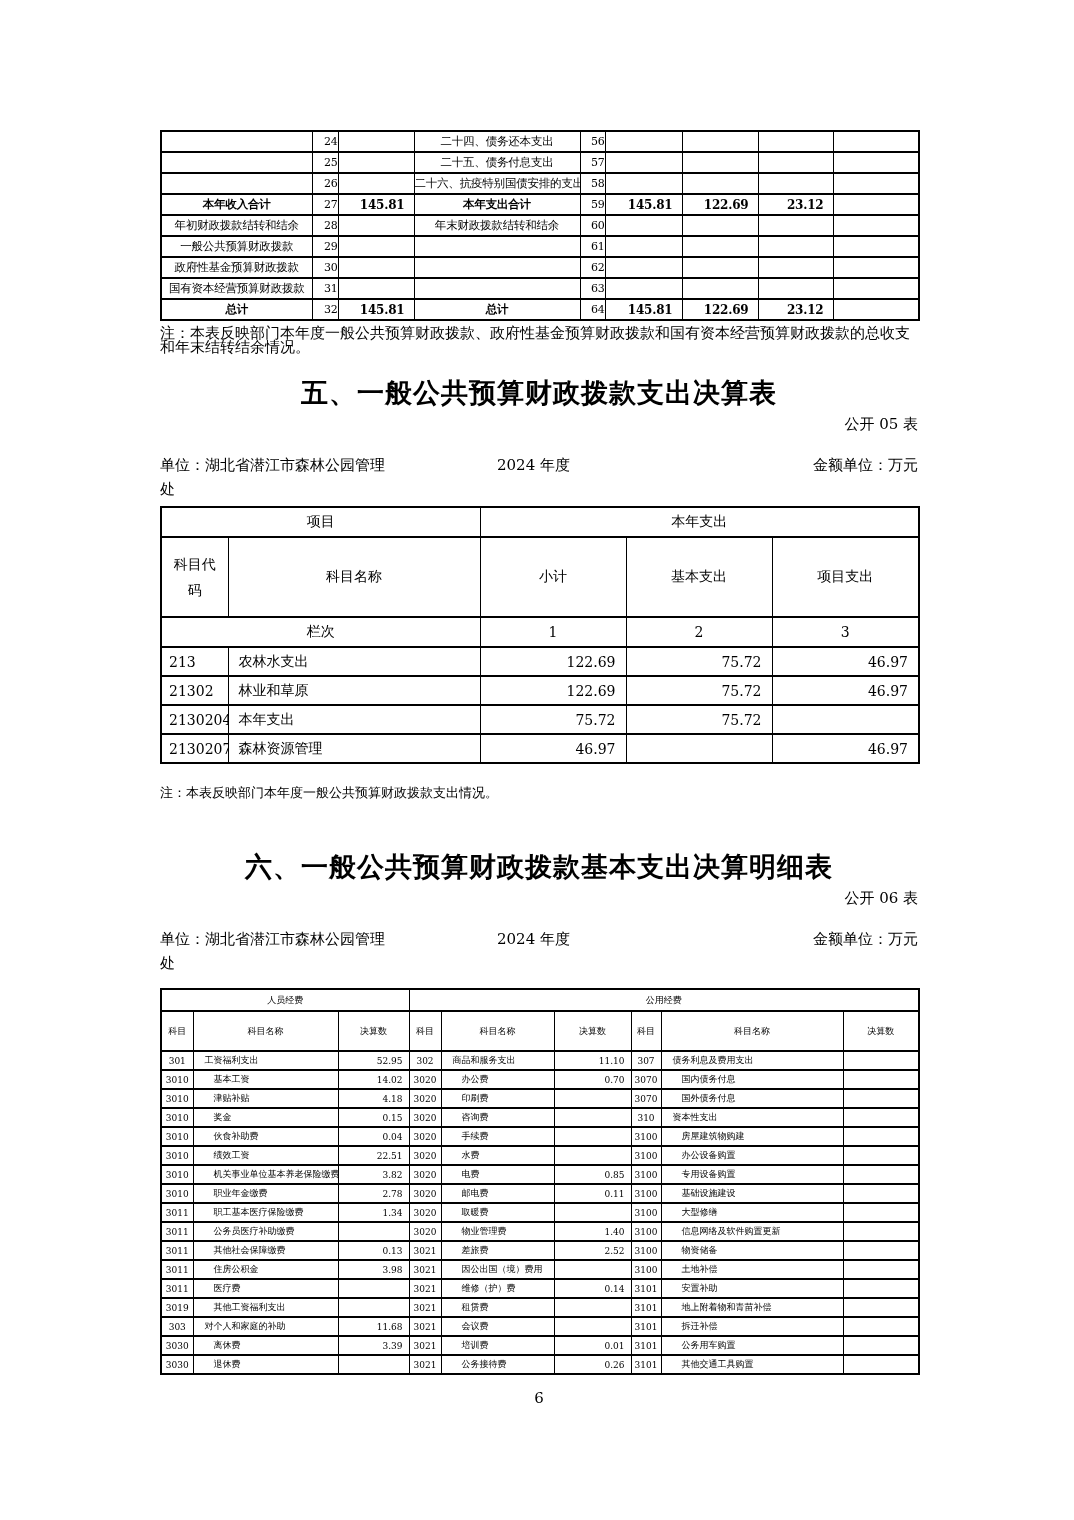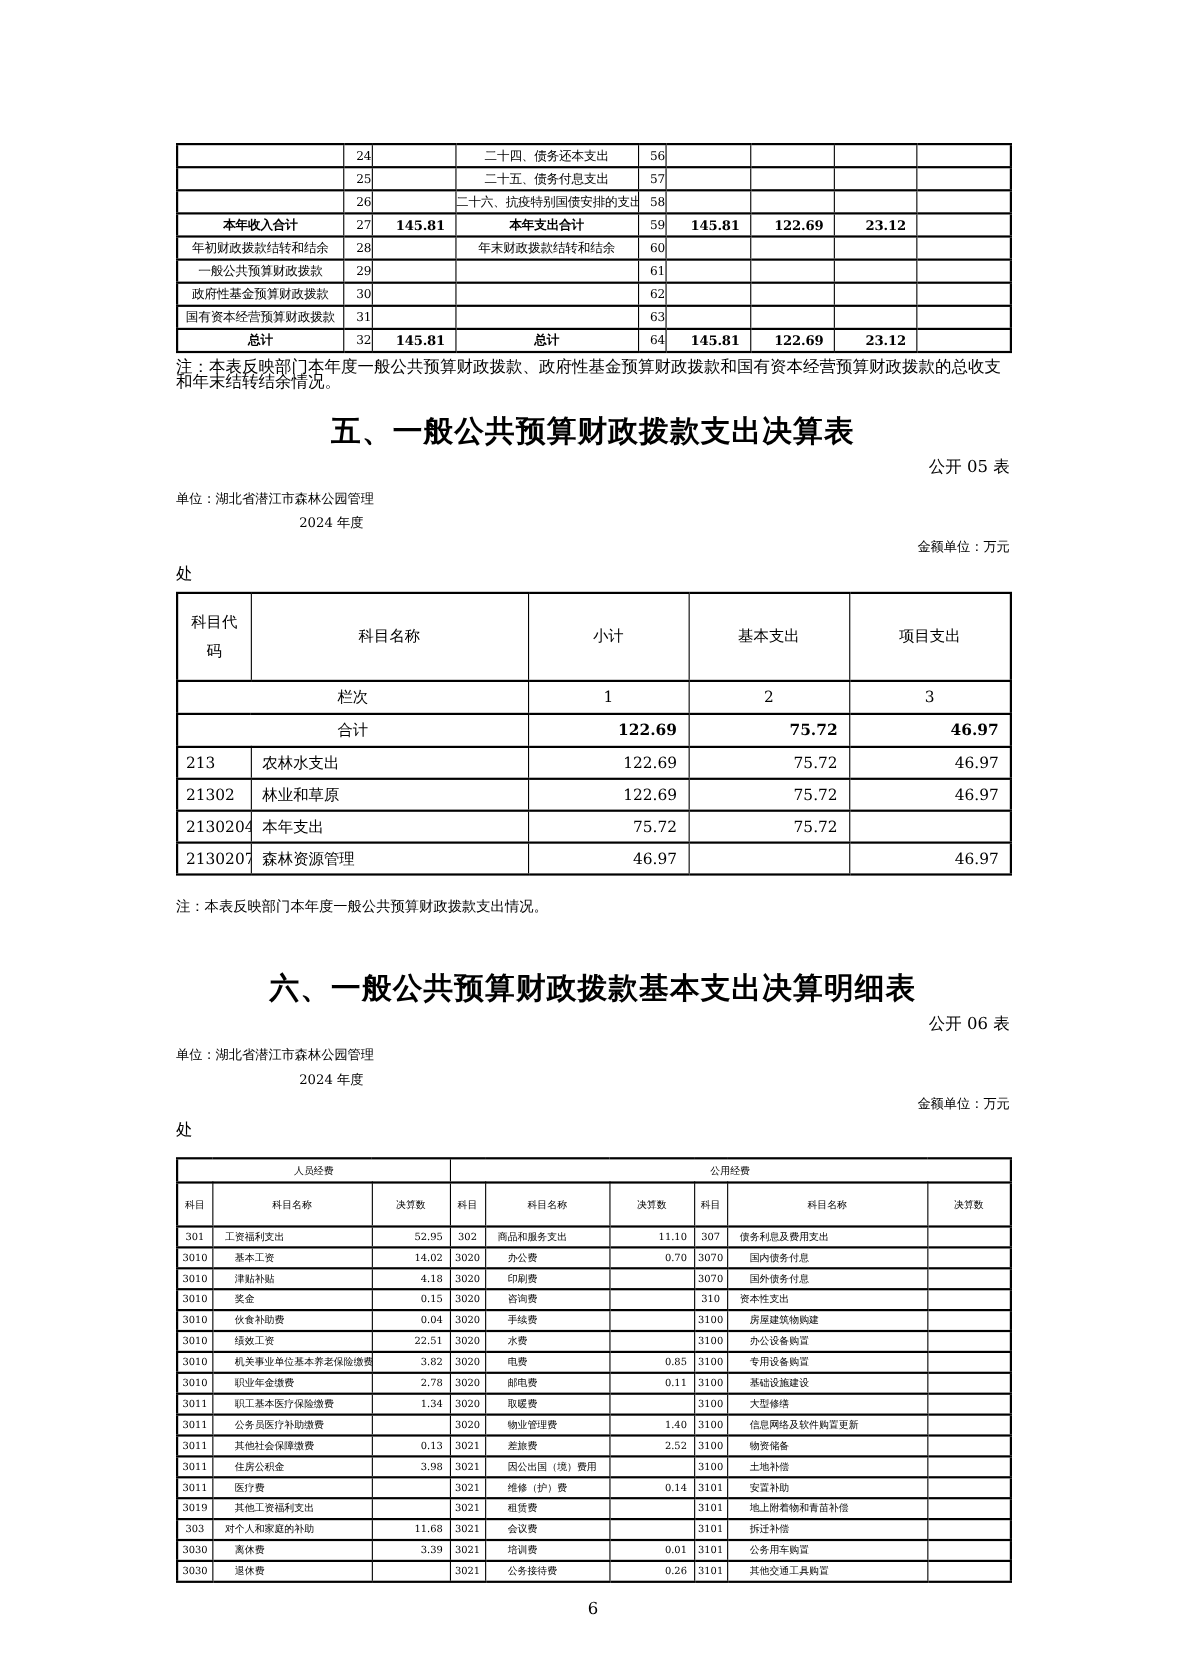--- a/index.html
+++ b/index.html
@@ -21,21 +21,21 @@
   .b{font-weight:bold;}
 
   .note{color:#000;}
   .note1{margin-top:5px;font-size:15px;line-height:14px;}
   .note2{margin-top:20px;font-size:13px;line-height:18px;}
 
   h1.sec-title{margin:20px 0 0 0;font-family:"DejaVu Sans","Liberation Sans",sans-serif;
       font-weight:bold;font-size:27px;line-height:38px;text-align:center;letter-spacing:1px;}
   h1.t6m{margin-top:46px;}
   .tag{margin-top:2px;text-align:right;font-size:15px;line-height:20px;}
-  .unit-line{margin-top:8px;display:flex;font-size:12px;line-height:22px;flex-direction:column;}
+  .unit-line{margin-top:20px;display:flex;font-size:15px;line-height:22px;}
   .unit-line .year{margin-left:112px;}
   .unit-line .amount{margin-left:auto;}
   .unit-wrap{font-size:15px;line-height:26px;}
 
   
   .t5{margin-top:4px;}
   .t5 td{font-size:14px;text-align:center;vertical-align:middle;}
   .t5 .code-h{white-space:pre-line;line-height:26px;}
   .t5 .hdr1 td{height:28px;}
   .t5 .hdr2 td{height:78px;}
@@ -190,39 +190,37 @@
 
   <table class="tbl t5">
     <colgroup>
       <col style="width:67px">
         <col style="width:252px">
         <col style="width:146px">
       <col style="width:146px">
         <col style="width:147px">
     </colgroup>
     <tbody>
+      <tr class="hdr1">
+        <td colspan="2">项目</td>
+        <td colspan="3">本年支出</td>
+      </tr>
       <tr class="hdr2">
         <td class="code-h">科目代
 码</td>
         <td>科目名称</td>
         <td>小计</td>
         <td>基本支出</td>
         <td>项目支出</td>
       </tr>
       <tr class="lanci">
         <td colspan="2">栏次</td>
         <td>1</td>
         <td>2</td>
         <td>3</td>
-      </tr>
-      <tr class="sum">
-        <td colspan="2">合计</td>
-        <td class="num b">122.69</td>
-        <td class="num b">75.72</td>
-        <td class="num b">46.97</td>
       </tr>
     </tbody>
     <tbody id="t5-body">
         <tr class="data">
           <td class="code">213</td>
           <td class="name5">农林水支出</td>
           <td class="num">122.69</td>
           <td class="num">75.72</td>
           <td class="num">46.97</td>
         </tr>

